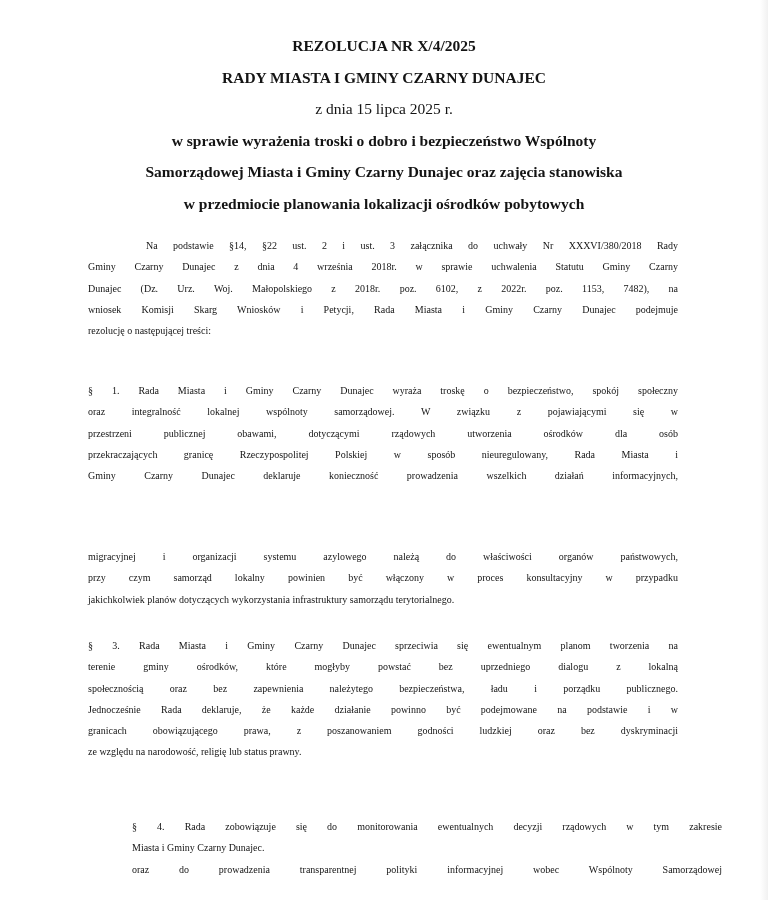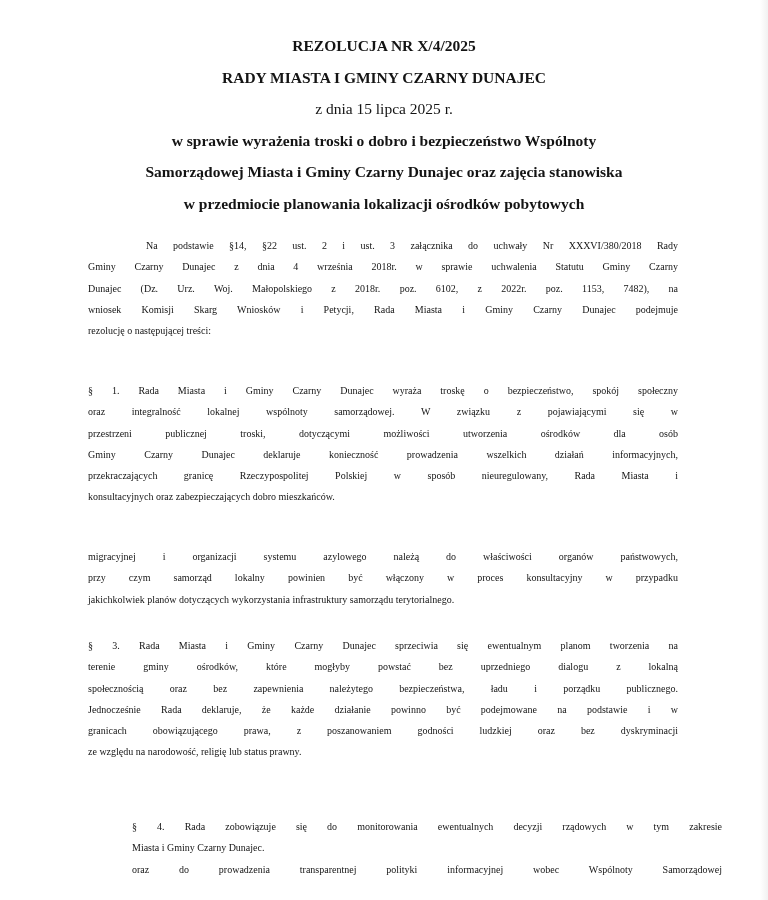--- a/index.html
+++ b/index.html
@@ -85,24 +85,23 @@
     <span class="b-line indent">Na podstawie §14, §22 ust. 2 i ust. 3 załącznika do uchwały Nr XXXVI/380/2018 Rady</span>
     <span class="b-line">Gminy Czarny Dunajec z dnia 4 września 2018r. w sprawie uchwalenia Statutu Gminy Czarny</span>
     <span class="b-line">Dunajec (Dz. Urz. Woj. Małopolskiego z 2018r. poz. 6102, z 2022r. poz. 1153, 7482), na</span>
     <span class="b-line">wniosek Komisji Skarg Wniosków i Petycji, Rada Miasta i Gminy Czarny Dunajec podejmuje</span>
     <span class="b-line last">rezolucję o następującej treści:</span>
   </div>
 
   <div class="body-text" id="par1">
     <span class="b-line">§ 1. Rada Miasta i Gminy Czarny Dunajec wyraża troskę o bezpieczeństwo, spokój społeczny</span>
     <span class="b-line">oraz integralność lokalnej wspólnoty samorządowej. W związku z pojawiającymi się w</span>
-    <span class="b-line">przestrzeni publicznej troski, dotyczącymi możliwości utworzenia ośrodków dla osób</span>
+    <span class="b-line">przestrzeni publicznej obawami, dotyczącymi rządowych utworzenia ośrodków dla osób</span>
+    <span class="b-line">przekraczających granicę Rzeczypospolitej Polskiej w sposób nieuregulowany, Rada Miasta i</span>
     <span class="b-line">Gminy Czarny Dunajec deklaruje konieczność prowadzenia wszelkich działań informacyjnych,</span>
-    <span class="b-line">przekraczających granicę Rzeczypospolitej Polskiej w sposób nieuregulowany, Rada Miasta i</span>
-    <span class="b-line last">konsultacyjnych oraz zabezpieczających dobro mieszkańców.</span>
   </div>
 
   <div class="body-text" id="par2">
     <span class="b-line">migracyjnej i organizacji systemu azylowego należą do właściwości organów państwowych,</span>
     <span class="b-line">przy czym samorząd lokalny powinien być włączony w proces konsultacyjny w przypadku</span>
     <span class="b-line last">jakichkolwiek planów dotyczących wykorzystania infrastruktury samorządu terytorialnego.</span>
   </div>
 
   <div class="body-text" id="par3">
     <span class="b-line">§ 3. Rada Miasta i Gminy Czarny Dunajec sprzeciwia się ewentualnym planom tworzenia na</span>

